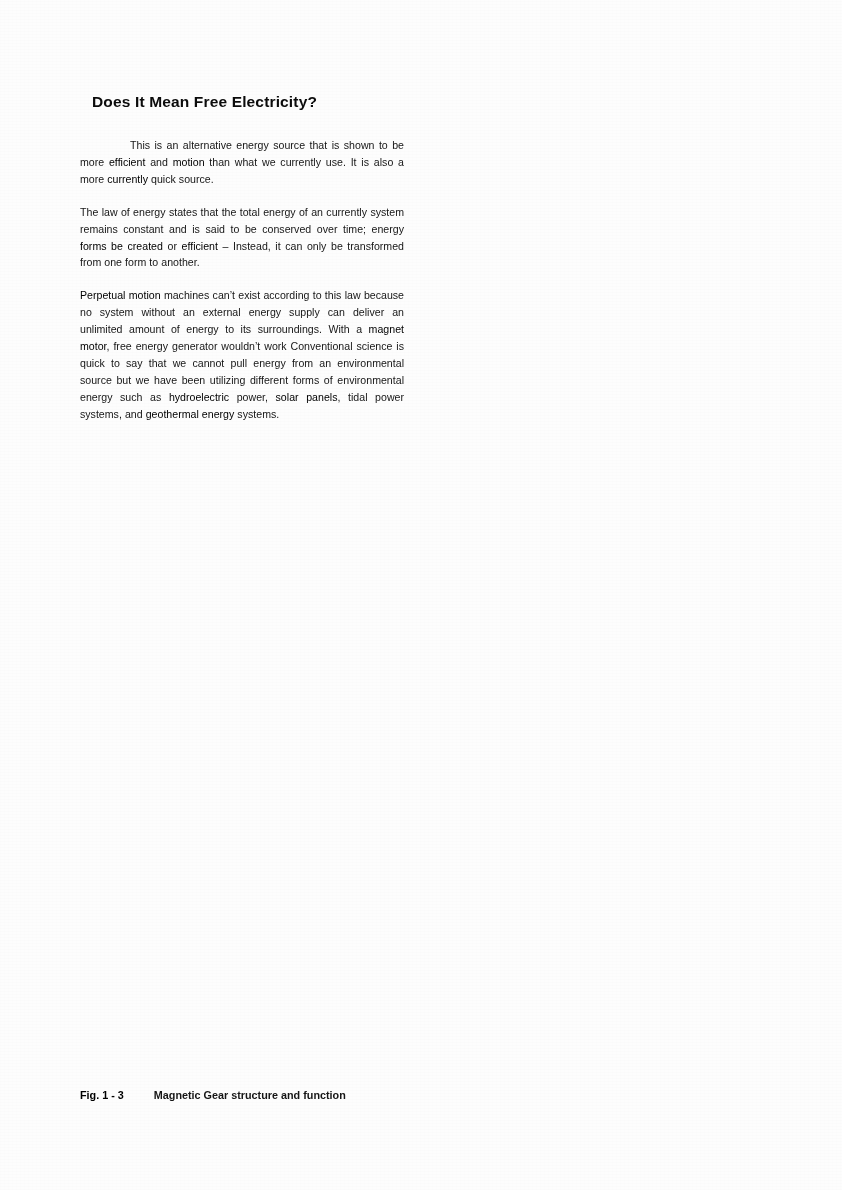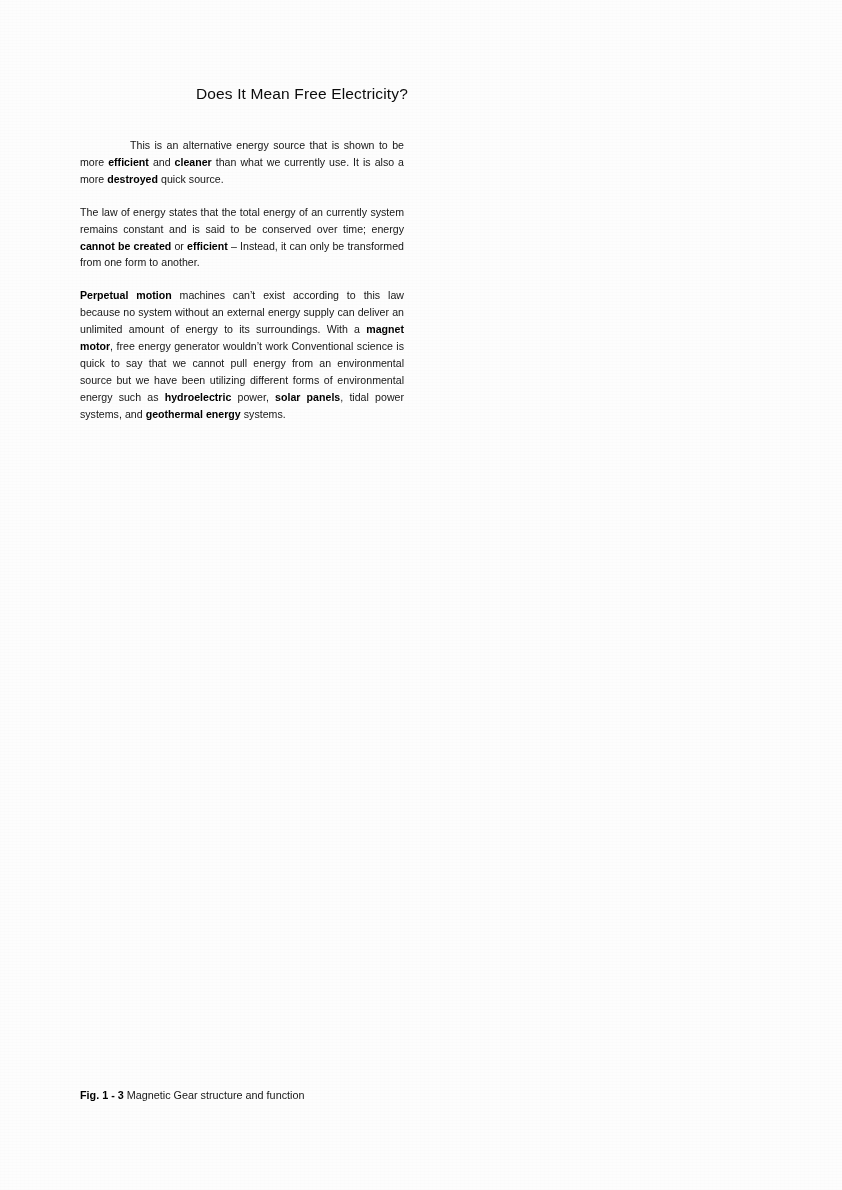--- a/index.html
+++ b/index.html
@@ -39,27 +39,27 @@
       repeating-linear-gradient(90deg, rgba(0,0,0,0.008) 0px, rgba(0,0,0,0.008) 1px, rgba(0,0,0,0) 1px, rgba(0,0,0,0) 4px);
     opacity: 0.7;
     z-index: 5;
   }
 
   .doc-heading {
     position: absolute;
     left: 80px;
     top: 80px;
     width: 324px;
-    text-align: right;
+    text-align: left;
     font-size: 15.5px;
-    font-weight: normal;
+    font-weight: bold;
     letter-spacing: 0.15px;
     color: #0c0c0c;
     line-height: 20px;
-    margin: 4px;
+    margin: 12px;
   }
 
   .body-block {
     position: absolute;
     left: 80px;
     top: 137px;
     width: 324px;
   }
 
   p.para {
@@ -75,21 +75,21 @@
 
   p.para:last-child {
     margin-bottom: 13px;
   }
 
   p.para.indented {
     text-indent: 50px;
   }
 
   b, strong {
-    font-weight: bold;
+    font-weight: normal;
     color: #000000;
   }
 
   
   .figure-caption {
     position: absolute;
     left: 80px;
     top: 1088px;
     width: 600px;
     font-size: 10.8px;
@@ -99,43 +99,44 @@
     white-space: nowrap;
   }
 
   .figure-caption .caption-label {
     font-weight: bold;
     color: #000000;
     margin-top: 44px;
   }
 
   .figure-caption .caption-text {
-    font-weight: normal;
+    font-weight: bold;
+    padding-left: 27px;
   }
 
   
   .figure-area {
     position: absolute;
     left: 80px;
     top: 510px;
     width: 324px;
     height: 565px;
     background: transparent;
   }
 </style>
 </head>
 <body>
 
 <div class="page">
 
   <h1 class="doc-heading">Does It Mean Free Electricity?</h1>
 
   <div class="body-block">
-    <p class="para indented"><span>This is an alternative energy source that is shown to be more </span><b>efficient</b><span> and </span><b>cleaner</b><span> than what we currently use. It is also a more </span><b>destroyed</b><span> quick source.</span></p>
-    <p class="para"><span>The law of energy states that the total energy of an currently system remains constant and is said to be conserved over time; energy </span><b>cannot be created</b><span> or </span><b>efficient</b><span> – Instead, it can only be transformed from one form to another.</span></p>
+    <p class="para indented"><span>This is an alternative energy source that is shown to be more </span><b>efficient</b><span> and </span><b>motion</b><span> than what we currently use. It is also a more </span><b>currently</b><span> quick source.</span></p>
+    <p class="para"><span>The law of energy states that the total energy of an currently system remains constant and is said to be conserved over time; energy </span><b>forms be created</b><span> or </span><b>efficient</b><span> – Instead, it can only be transformed from one form to another.</span></p>
     <p class="para"><b>Perpetual motion</b><span> machines can’t exist according to this law because no system without an external energy supply can deliver an unlimited amount of energy to its surroundings. With a </span><b>magnet motor</b><span>, free energy generator wouldn’t work Conventional science is quick to say that we cannot pull energy from an environmental source but we have been utilizing different forms of environmental energy such as </span><b>hydroelectric</b><span> power, </span><b>solar panels</b><span>, tidal power systems, and </span><b>geothermal energy</b><span> systems.</span></p>
   </div>
 
   <div class="figure-area"></div>
 
   <div class="figure-caption">
     <span class="caption-label">Fig. 1 - 3</span><span class="caption-text"> Magnetic Gear structure and function</span>
   </div>
 
 </div>

